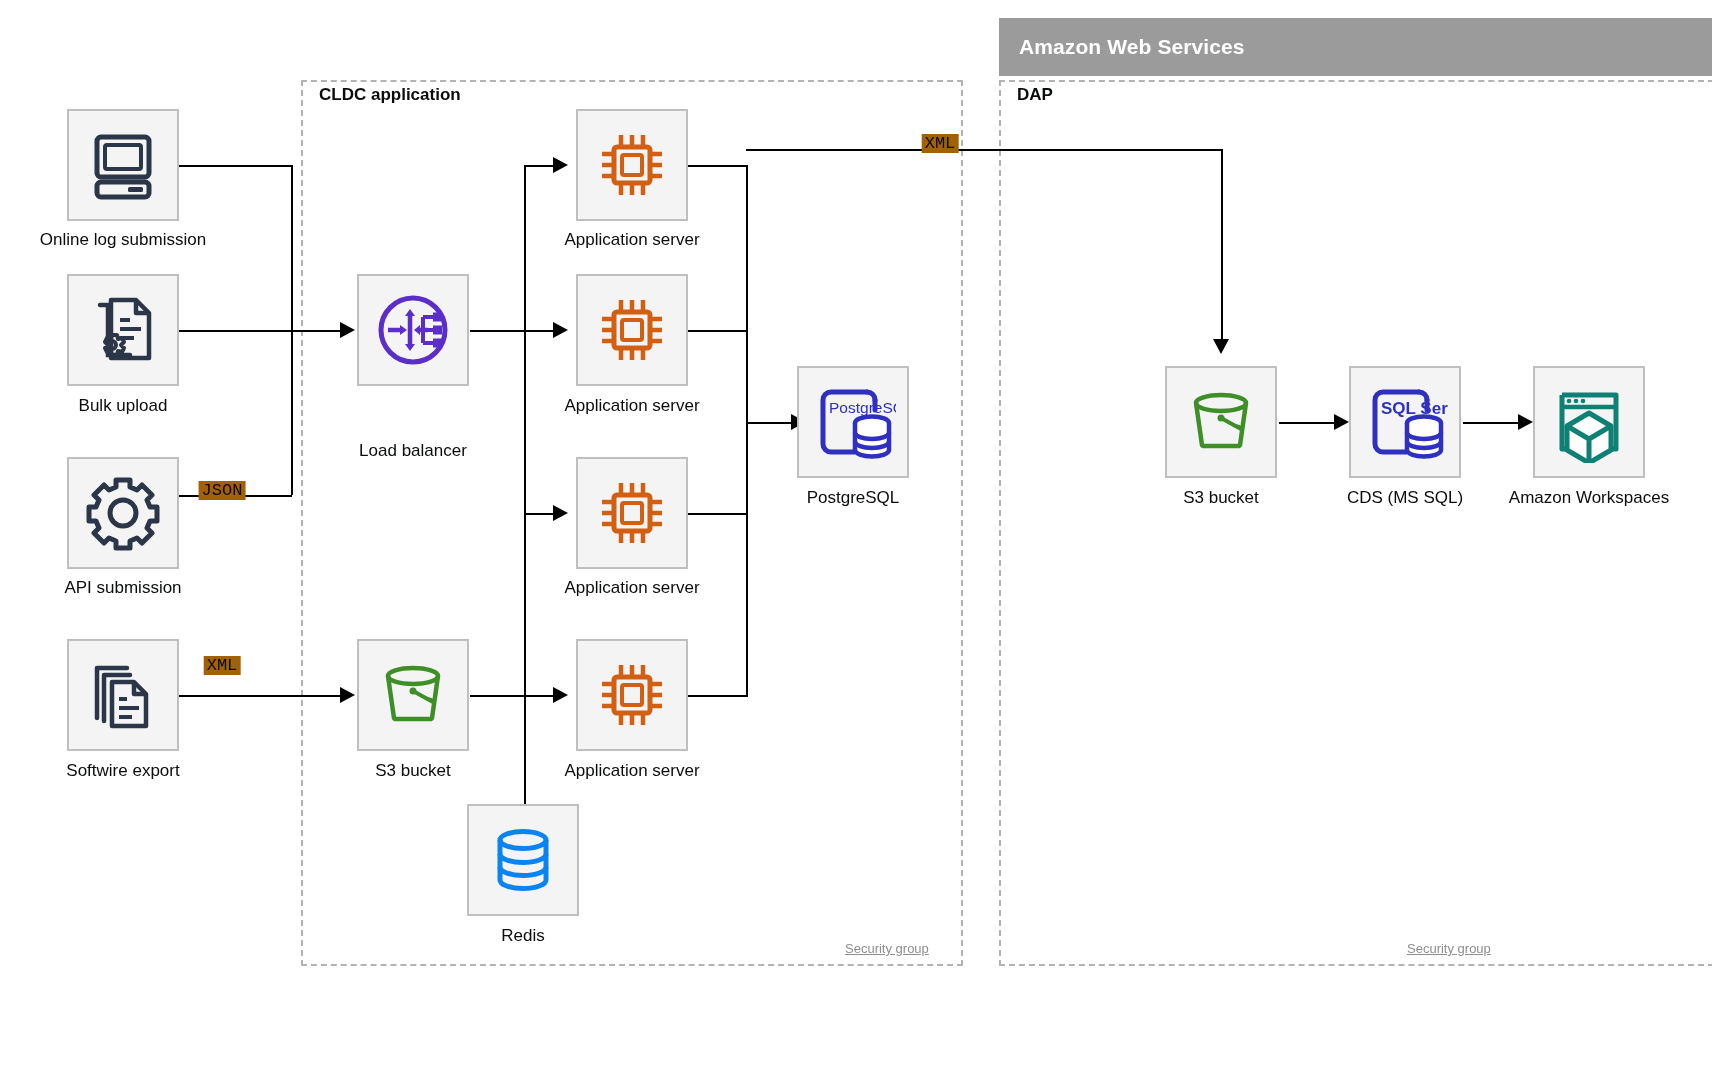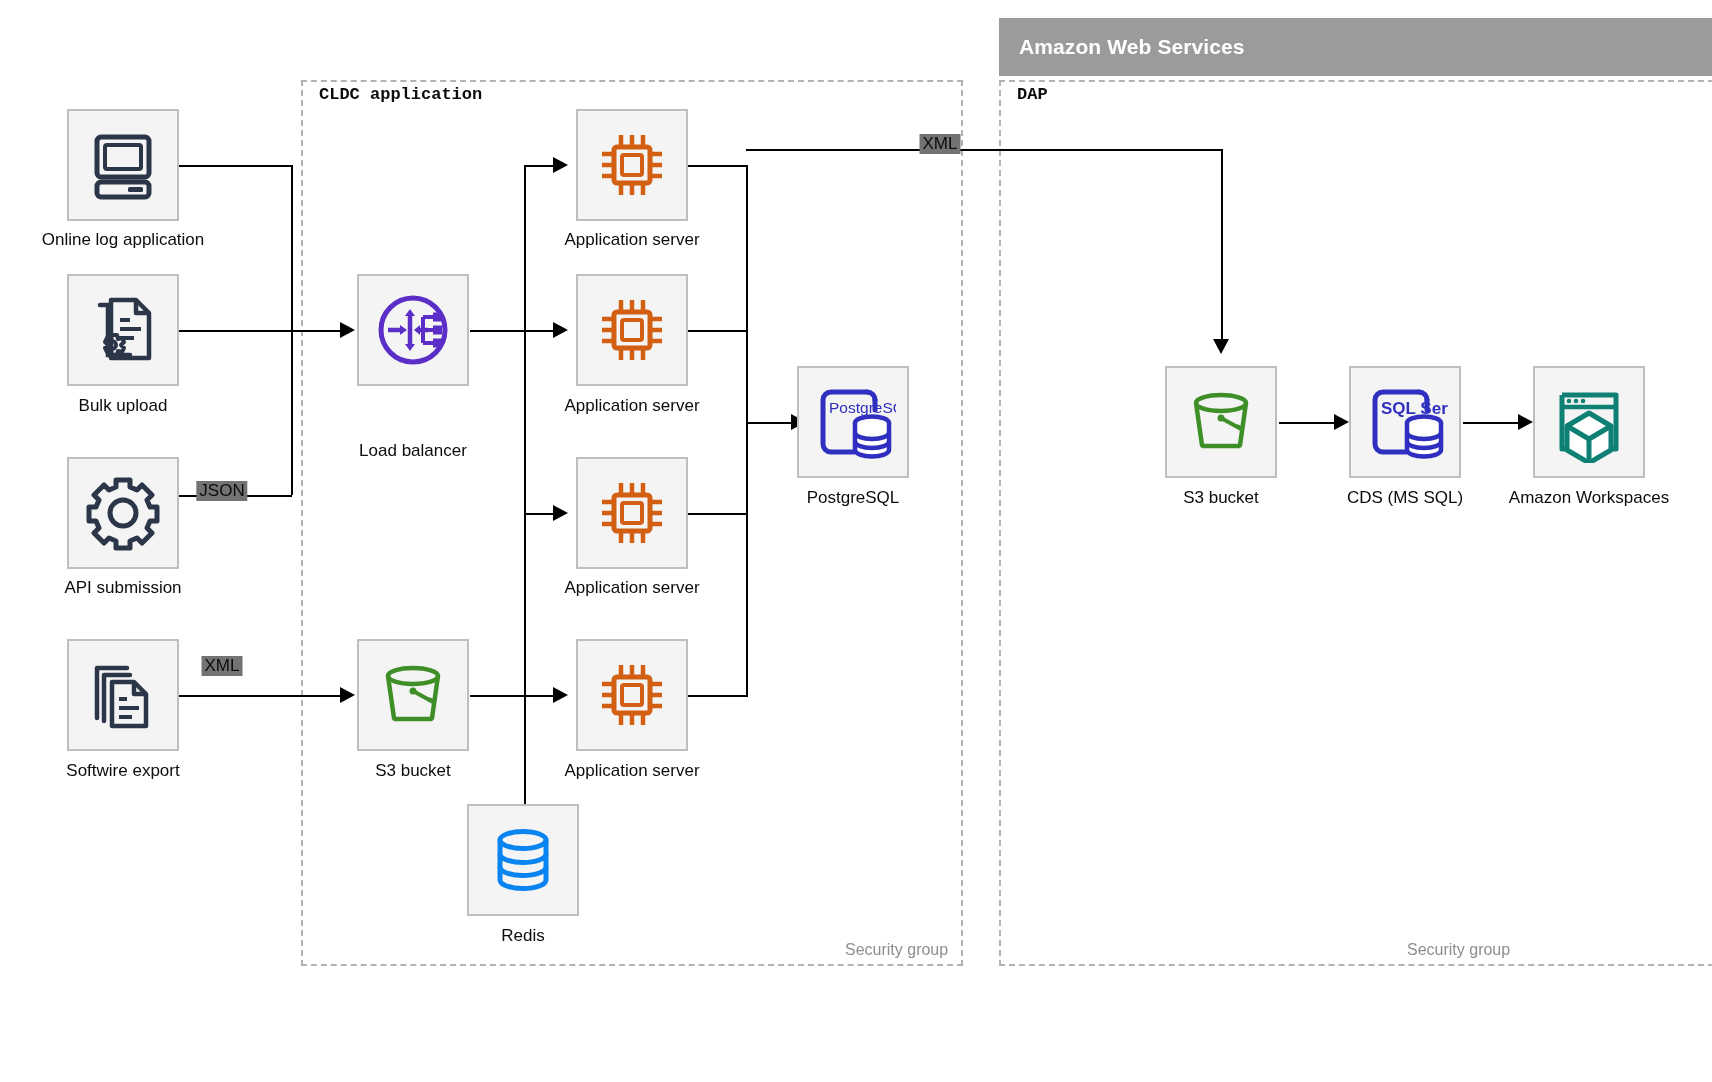--- a/index.html
+++ b/index.html
@@ -36,31 +36,31 @@
 
   
   .sec-group {
     position: absolute;
     border: 2px dashed #b3b3b3;
     box-sizing: border-box;
     background: transparent;
   }
   .sec-label {
     position: absolute;
-    font-size: 16px;
+    font-size: 13px;
     color: #8e8e8e;
     white-space: nowrap;
+    text-decoration: underline;
   }
   .group-title {
     position: absolute;
     font-size: 17px;
     font-weight: bold;
     color: #0b0c0c;
     white-space: nowrap;
-    font-family: Liberation Mono, monospace;
   }
 
   
   .node {
     position: absolute;
     width: 112px;
     height: 112px;
     background: #f4f4f4;
     border: 2px solid #bfbfbf;
     box-sizing: border-box;
@@ -102,23 +102,24 @@
     width: 0; height: 0;
     border-left: 8px solid transparent;
     border-right: 8px solid transparent;
     border-top: 15px solid #000000;
   }
   .edge-label {
     position: absolute;
     font-size: 17px;
     color: #0b0c0c;
     white-space: nowrap;
-    background: #737373;
+    background: #a16207;
     padding: 0 3px;
     transform: translateX(-50%);
+    font-family: Liberation Mono, monospace;
   }
 </style>
 </head>
 <body>
 
 <div id="canvas">
 
 
   <div class="sec-group" style="left:301px; top:80px; width:662px; height:886px;"></div>
 
@@ -190,21 +191,21 @@
   <div class="node" style="left:67px; top:109px;">
     <span>
       <svg width="78" height="78" viewBox="0 0 78 78">
         <rect x="13" y="11" width="52" height="40" rx="4" fill="none" stroke="#2b3648" stroke-width="5"></rect>
         <rect x="21" y="19" width="36" height="24" rx="2" fill="none" stroke="#2b3648" stroke-width="4"></rect>
         <rect x="13" y="56" width="52" height="15" rx="4" fill="none" stroke="#2b3648" stroke-width="5"></rect>
         <rect x="44" y="61" width="15" height="5" rx="1.5" fill="#2b3648"></rect>
       </svg>
     </span>
   </div>
-  <div class="node-label" style="left:123px; top:230px;">Online log application</div>
+  <div class="node-label" style="left:123px; top:230px;">Online log submission</div>
 
   <div class="node" style="left:67px; top:274px;">
     <span>
       <svg width="78" height="78" viewBox="0 0 78 78">
         <path d="M16 14 h8 v50 h22" fill="none" stroke="#2b3648" stroke-width="4.5" stroke-linecap="round"></path>
         <path d="M27 9 h25 l13 13 v45 h-38 z" fill="none" stroke="#2b3648" stroke-width="4.5" stroke-linejoin="round"></path>
         <path d="M52 9 v13 h13" fill="none" stroke="#2b3648" stroke-width="4.5" stroke-linejoin="round"></path>
         <line x1="36" y1="29" x2="46" y2="29" stroke="#2b3648" stroke-width="4"></line>
         <line x1="36" y1="38" x2="57" y2="38" stroke="#2b3648" stroke-width="4"></line>
         <line x1="36" y1="47" x2="50" y2="47" stroke="#2b3648" stroke-width="4"></line>

